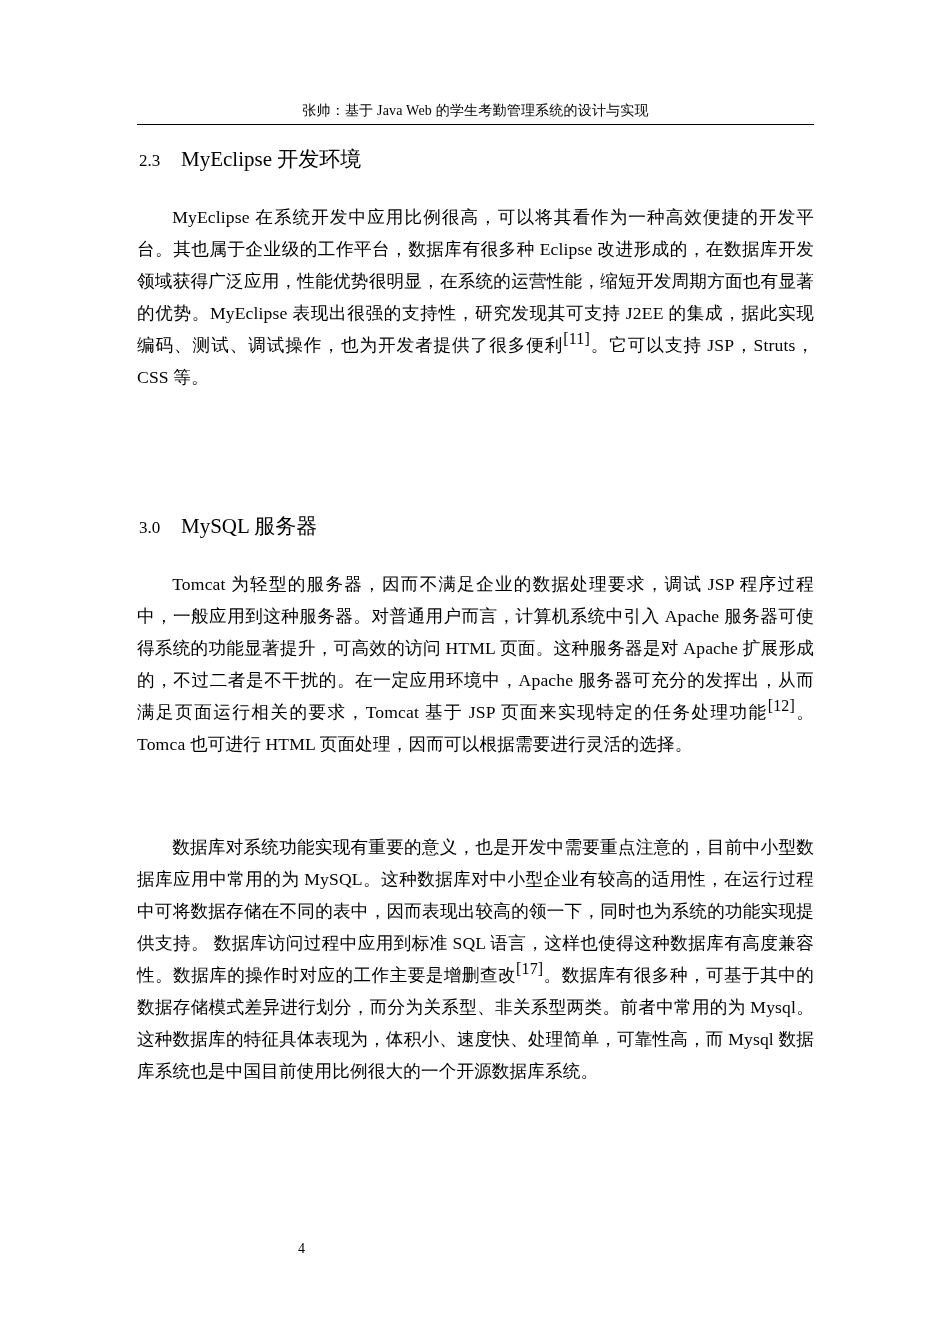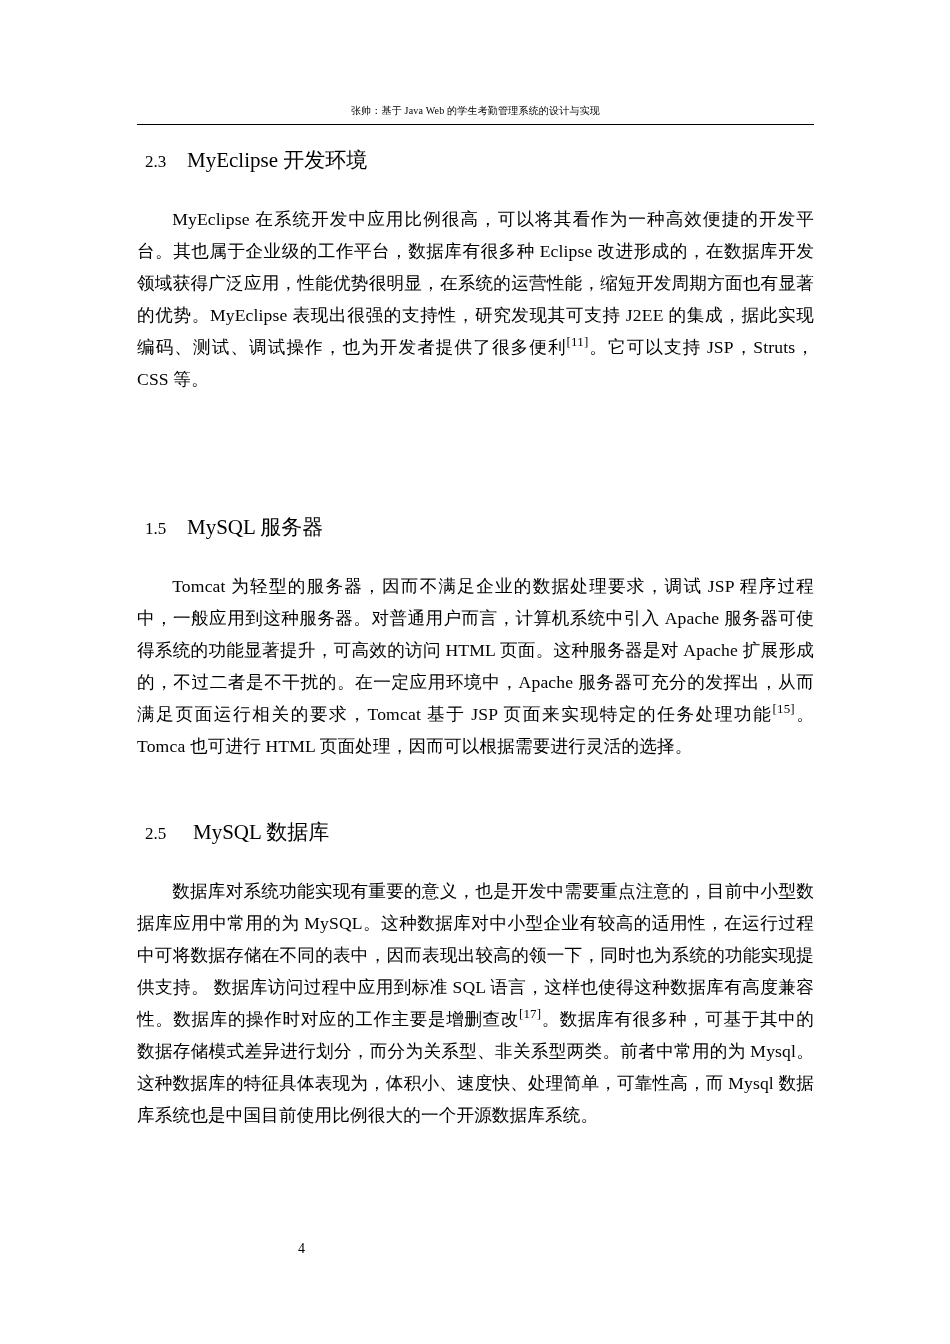--- a/index.html
+++ b/index.html
@@ -20,59 +20,59 @@
       left: 137px;
       top: 0;
       width: 677px;
     }
     .running-header {
       position: absolute;
       top: 101px;
       left: 0;
       width: 677px;
       text-align: center;
-      font-size: 10px;
+      font-size: 14px;
       line-height: 20px;
       letter-spacing: 0.2px;
     }
     .header-rule {
       position: absolute;
       top: 124px;
       left: 0;
       width: 677px;
       height: 0;
       border-top: 1.5px solid #000;
     }
     .section {
       position: absolute;
       left: 0;
       width: 677px;
     }
     .section-heading {
       font-size: 21px;
-      line-height: 26px;
-      margin: 8px;
+      line-height: 36px;
+      margin: 2px;
       font-weight: normal;
       white-space: nowrap;
     }
     .section-heading .num {
       font-size: 17px;
       display: inline-block;
       width: 42px;
     }
     .para {
       margin: 0;
       font-size: 17.6px;
       line-height: 32px;
       text-align: justify;
       text-indent: 2em;
       letter-spacing: 0.15px;
     }
     .para sup {
-      font-size: 13px;
+      font-size: 16px;
       line-height: 0;
       vertical-align: 7px;
     }
     .page-number {
       position: absolute;
       top: 1240px;
       left: 161px;
       font-size: 14px;
       line-height: 18px;
     }
@@ -88,28 +88,25 @@
   <div class="section" style="top:139px;">
     <h2 class="section-heading">
       <span class="num">2.3</span><span>MyEclipse 开发环境</span>
     </h2>
     <div style="height:20px;"></div>
     <p class="para"><span>MyEclipse 在系统开发中应用比例很高，可以将其看作为一种高效便捷的开发平台。其也属于企业级的工作平台，数据库有很多种 Eclipse 改进形成的，在数据库开发领域获得广泛应用，性能优势很明显，在系统的运营性能，缩短开发周期方面也有显著的优势。MyEclipse 表现出很强的支持性，研究发现其可支持 J2EE 的集成，据此实现编码、测试、调试操作，也为开发者提供了很多便利</span><sup>[11]</sup><span>。它可以支持 JSP，Struts，  CSS 等。</span></p>
   </div>
 
   <div class="section" style="top:506px;">
     <h2 class="section-heading">
-      <span class="num">1.5</span><span>MySQL 服务器</span>
+      <span class="num">3.0</span><span>MySQL 服务器</span>
     </h2>
     <div style="height:20px;"></div>
-    <p class="para"><span>Tomcat 为轻型的服务器，因而不满足企业的数据处理要求，调试 JSP 程序过程中，一般应用到这种服务器。对普通用户而言，计算机系统中引入 Apache 服务器可使得系统的功能显著提升，可高效的访问 HTML 页面。这种服务器是对 Apache 扩展形成的，不过二者是不干扰的。在一定应用环境中，Apache 服务器可充分的发挥出，从而满足页面运行相关的要求，Tomcat 基于 JSP 页面来实现特定的任务处理功能</span><sup>[15]</sup><span>。Tomca 也可进行 HTML 页面处理，因而可以根据需要进行灵活的选择。</span></p>
+    <p class="para"><span>Tomcat 为轻型的服务器，因而不满足企业的数据处理要求，调试 JSP 程序过程中，一般应用到这种服务器。对普通用户而言，计算机系统中引入 Apache 服务器可使得系统的功能显著提升，可高效的访问 HTML 页面。这种服务器是对 Apache 扩展形成的，不过二者是不干扰的。在一定应用环境中，Apache 服务器可充分的发挥出，从而满足页面运行相关的要求，Tomcat 基于 JSP 页面来实现特定的任务处理功能</span><sup>[12]</sup><span>。Tomca 也可进行 HTML 页面处理，因而可以根据需要进行灵活的选择。</span></p>
   </div>
 
   <div class="section" style="top:811px;">
-    <h2 class="section-heading">
-      <span class="num" style="width:48px;">2.5</span><span>MySQL 数据库</span>
-    </h2>
     <div style="height:20px;"></div>
     <p class="para"><span>数据库对系统功能实现有重要的意义，也是开发中需要重点注意的，目前中小型数据库应用中常用的为 MySQL。这种数据库对中小型企业有较高的适用性，在运行过程中可将数据存储在不同的表中，因而表现出较高的领一下，同时也为系统的功能实现提供支持。 数据库访问过程中应用到标准 SQL 语言，这样也使得这种数据库有高度兼容性。数据库的操作时对应的工作主要是增删查改</span><sup>[17]</sup><span>。数据库有很多种，可基于其中的数据存储模式差异进行划分，而分为关系型、非关系型两类。前者中常用的为 Mysql。这种数据库的特征具体表现为，体积小、速度快、处理简单，可靠性高，而 Mysql 数据库系统也是中国目前使用比例很大的一个开源数据库系统。</span></p>
   </div>
 
   <div class="page-number">4</div>
 </div>
 
 </body></html>

